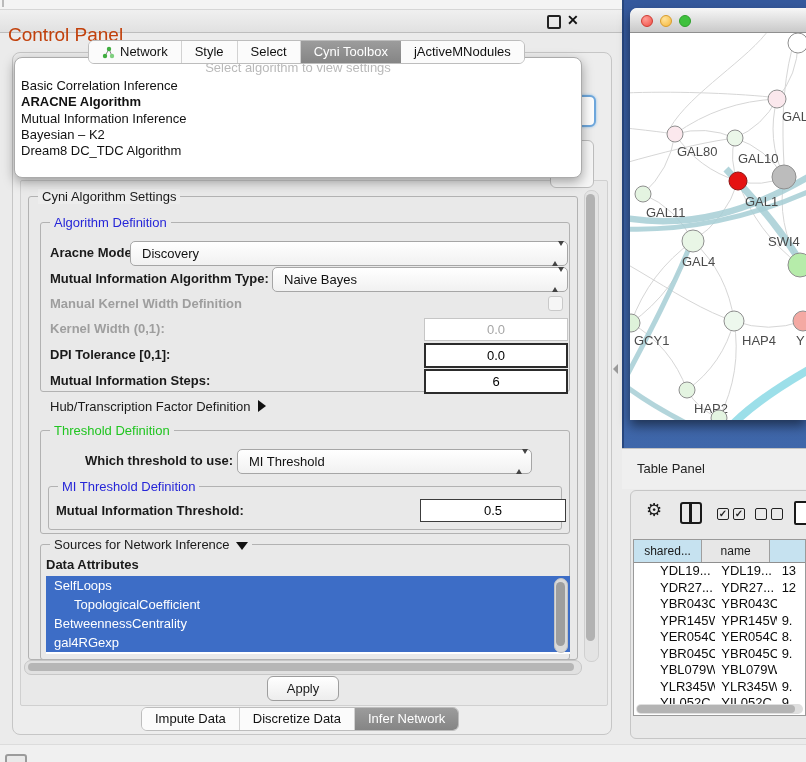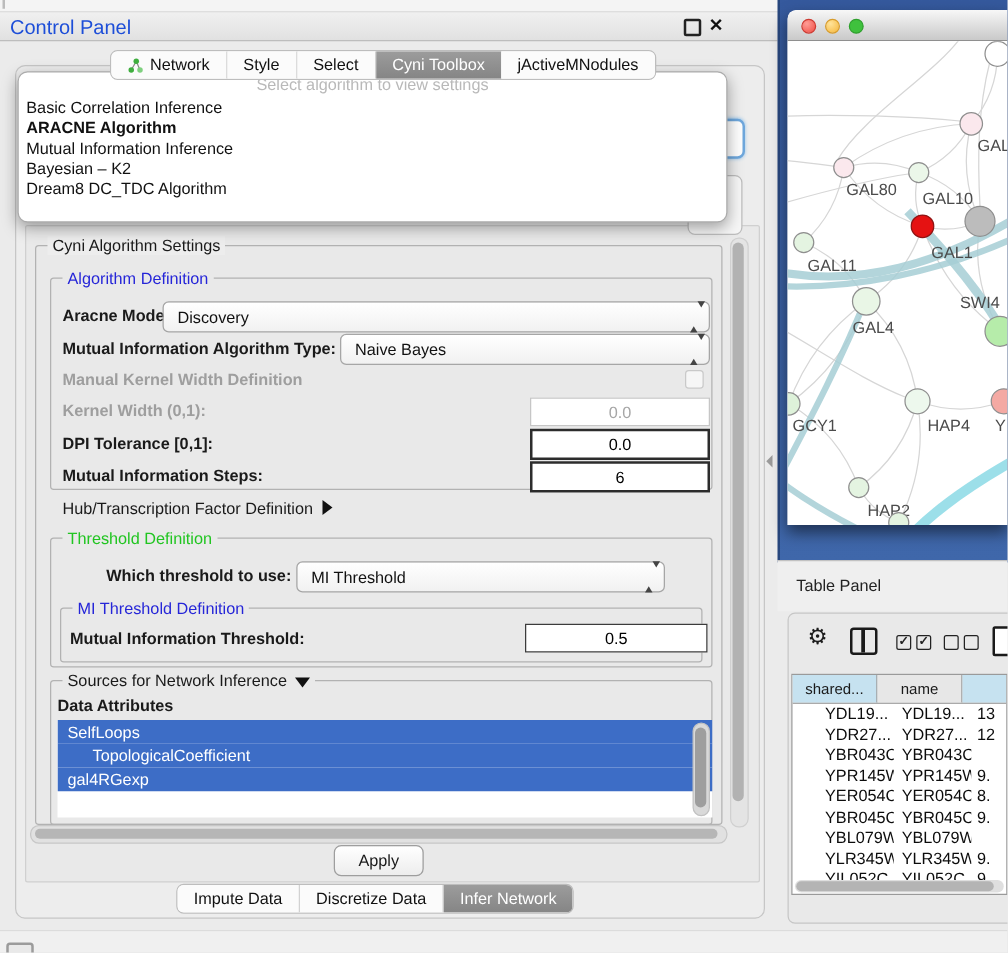--- a/index.html
+++ b/index.html
@@ -4,21 +4,21 @@
 <style>
   html,body{margin:0;padding:0;}
   body{width:806px;height:762px;position:relative;overflow:hidden;background:#ebebeb;
        font-family:"Liberation Sans",sans-serif;font-size:13px;color:#1a1a1a;}
   .abs{position:absolute;}
   
   .top-strip{left:0;top:0;width:806px;height:9px;background:#f4f4f4;border-bottom:1px solid #d6d6d6;}
   .top-mark{left:2px;top:0;width:2px;height:7px;background:#bbb;}
   .cp-titlebar{left:0;top:10px;width:622px;height:22px;background:linear-gradient(#f0f0f0,#e1e1e1);
                border-bottom:1px solid #bdbdbd;}
-  .cp-title{left:8px;top:14px;font-size:16px;color:#1d4ed8;}
+  .cp-title{left:8px;top:24px;font-size:19px;color:#c2410c;}
   .float-btn{left:547px;top:15px;width:10px;height:10px;border:2px solid #222;border-radius:2px;background:transparent;}
   .close-btn{left:567px;top:12px;font-size:14px;font-weight:bold;color:#111;}
   
   .tabgroup{display:flex;height:22px;background:#fbfbfb;border:1px solid #bdbdbd;border-radius:6px;
             overflow:hidden;z-index:12;align-items:stretch;}
   .tab{padding:0 13px;line-height:22px;border-right:1px solid #d2d2d2;color:#111;white-space:nowrap;
        display:flex;align-items:center;gap:5px;background:#fbfbfb;}
   .tab:last-child{border-right:none;}
   .tab.sel{background:linear-gradient(#9c9c9c,#858585);color:#fff;border-right:none;}
   .top-tabs{left:88px;top:40px;}
@@ -220,20 +220,21 @@
 <div class="abs blabel" style="left:56px;top:503px;">Mutual Information Threshold:</div>
 <div class="abs field mid" style="left:420px;top:499px;width:130px;">0.5</div>
 
 <div class="abs fieldset" style="left:40px;top:544px;width:528px;height:114px;">
   <span class="legend"><span>Sources for Network Inference</span><span class="tri-down"></span></span>
 </div>
 <div class="abs blabel" style="left:46px;top:557px;">Data Attributes</div>
 <div class="abs attr-list" style="left:46px;top:576px;width:524px;height:78px;">
     <div class="attr-item" style="background: rgb(61, 109, 198);">SelfLoops</div>
     <div class="attr-item" style="background: rgb(61, 109, 198); padding-left: 28px;">TopologicalCoefficient</div>
+    <div class="attr-item" style="background: rgb(61, 109, 198);">BetweennessCentrality</div>
     <div class="attr-item" style="background: rgb(61, 109, 198);">gal4RGexp</div>
   </div>
 <div class="abs vtrack" style="left:554px;top:578px;width:12px;height:73px;background:#d9d9d9;border-color:#c2c2c2;">
   <div class="vthumb" style="height:64px;background:#9e9e9e;"></div>
 </div>
 
 <div class="abs htrack" style="left:24px;top:660px;width:556px;height:13px;">
   <div class="hthumb" style="width:546px;"></div>
 </div>
 

